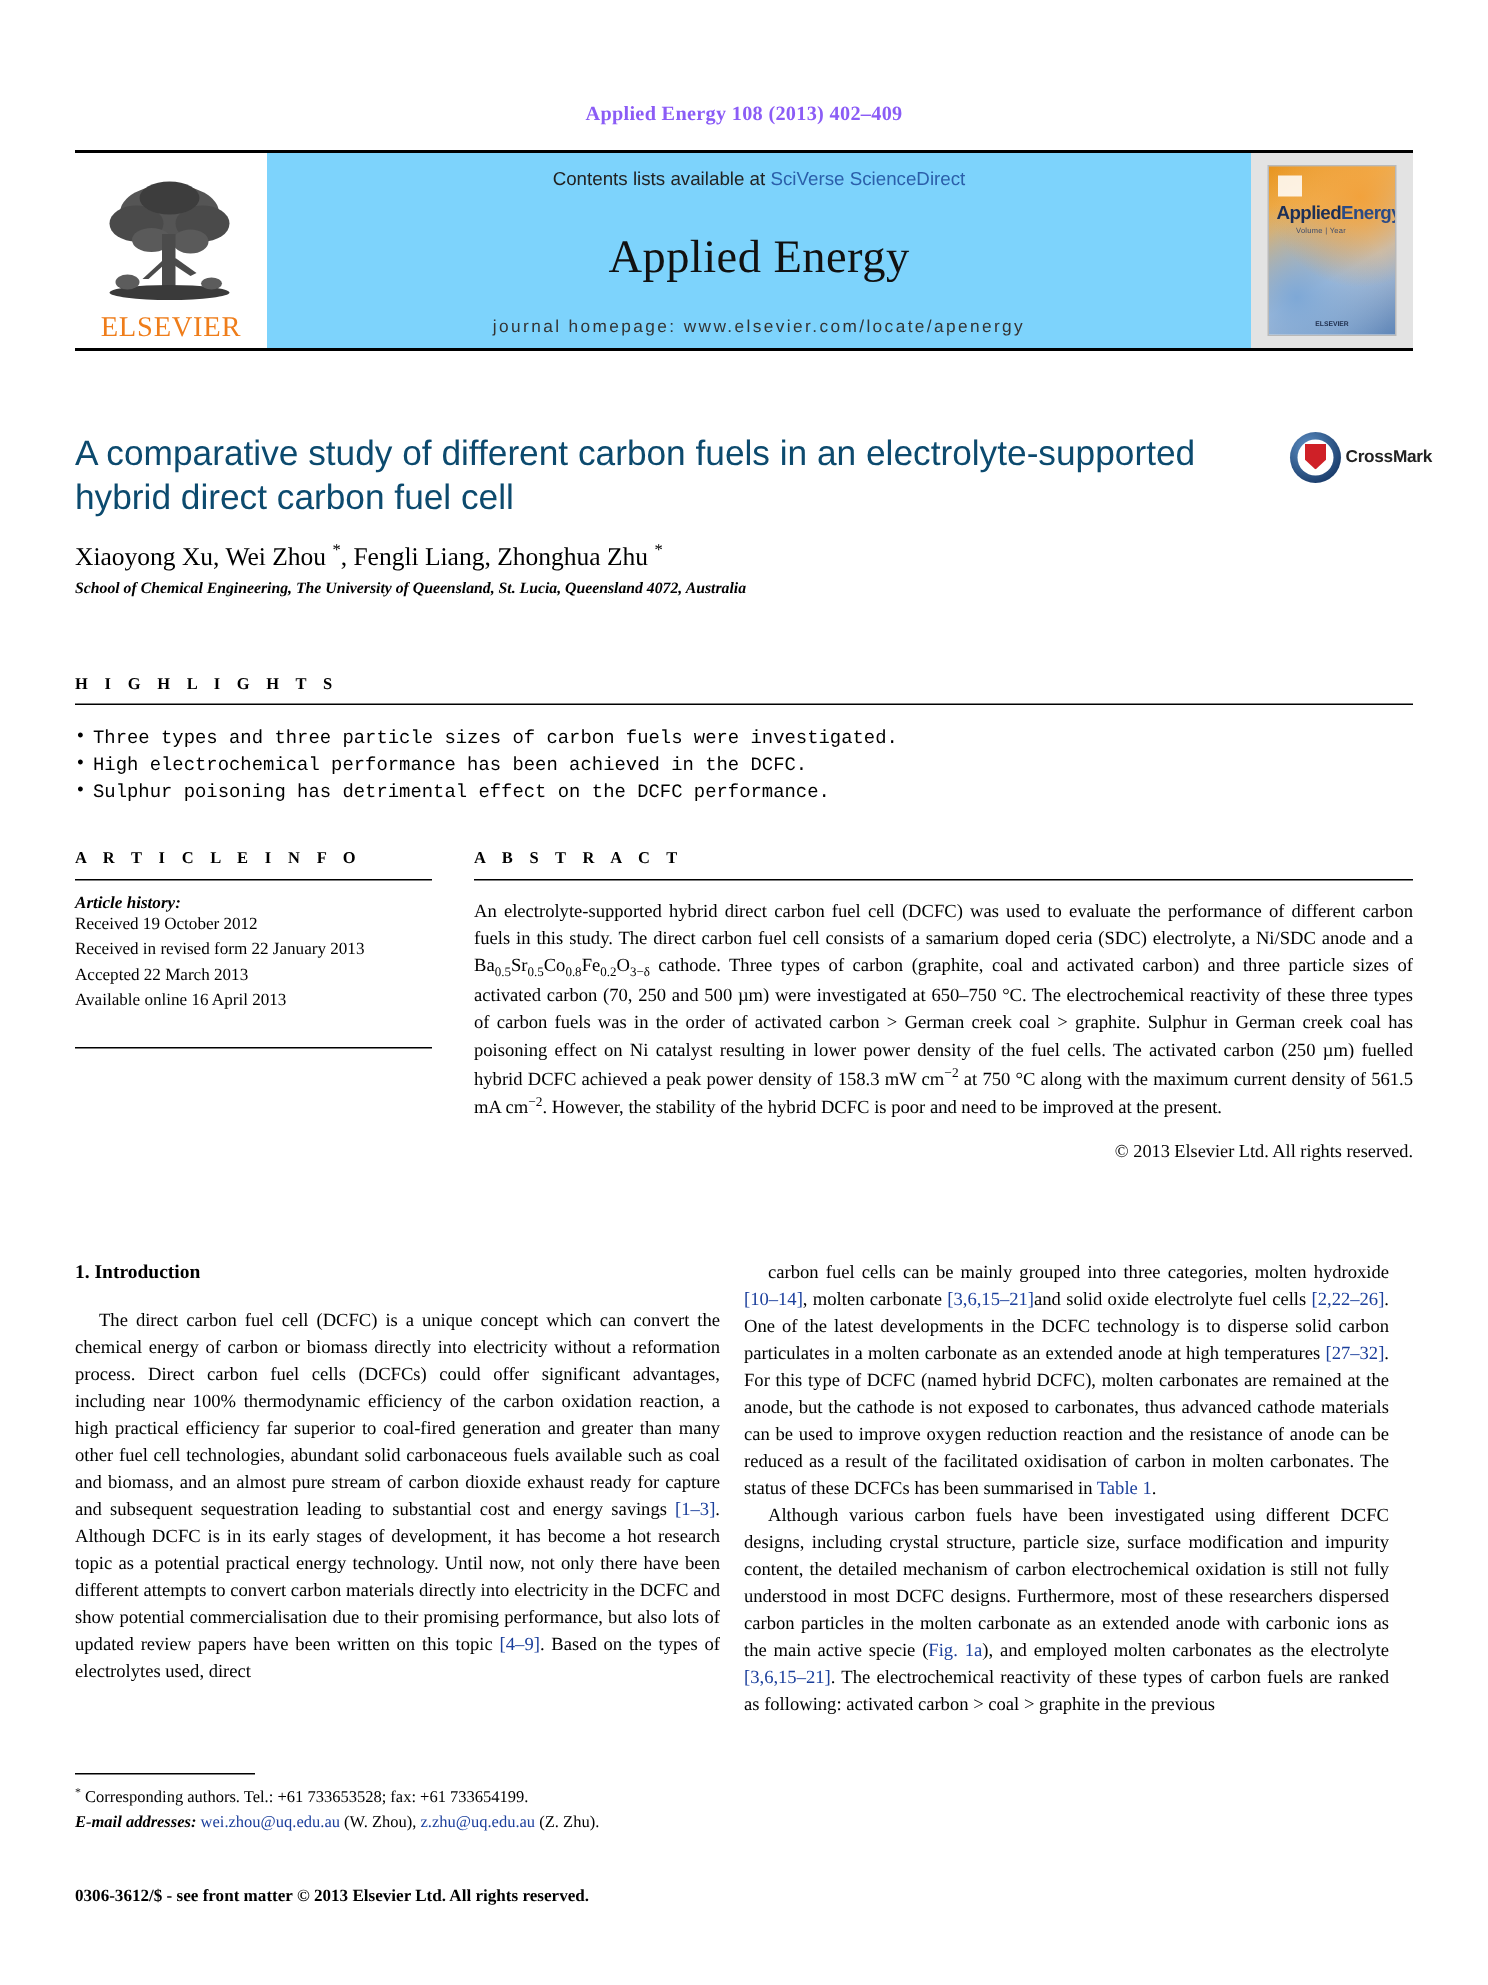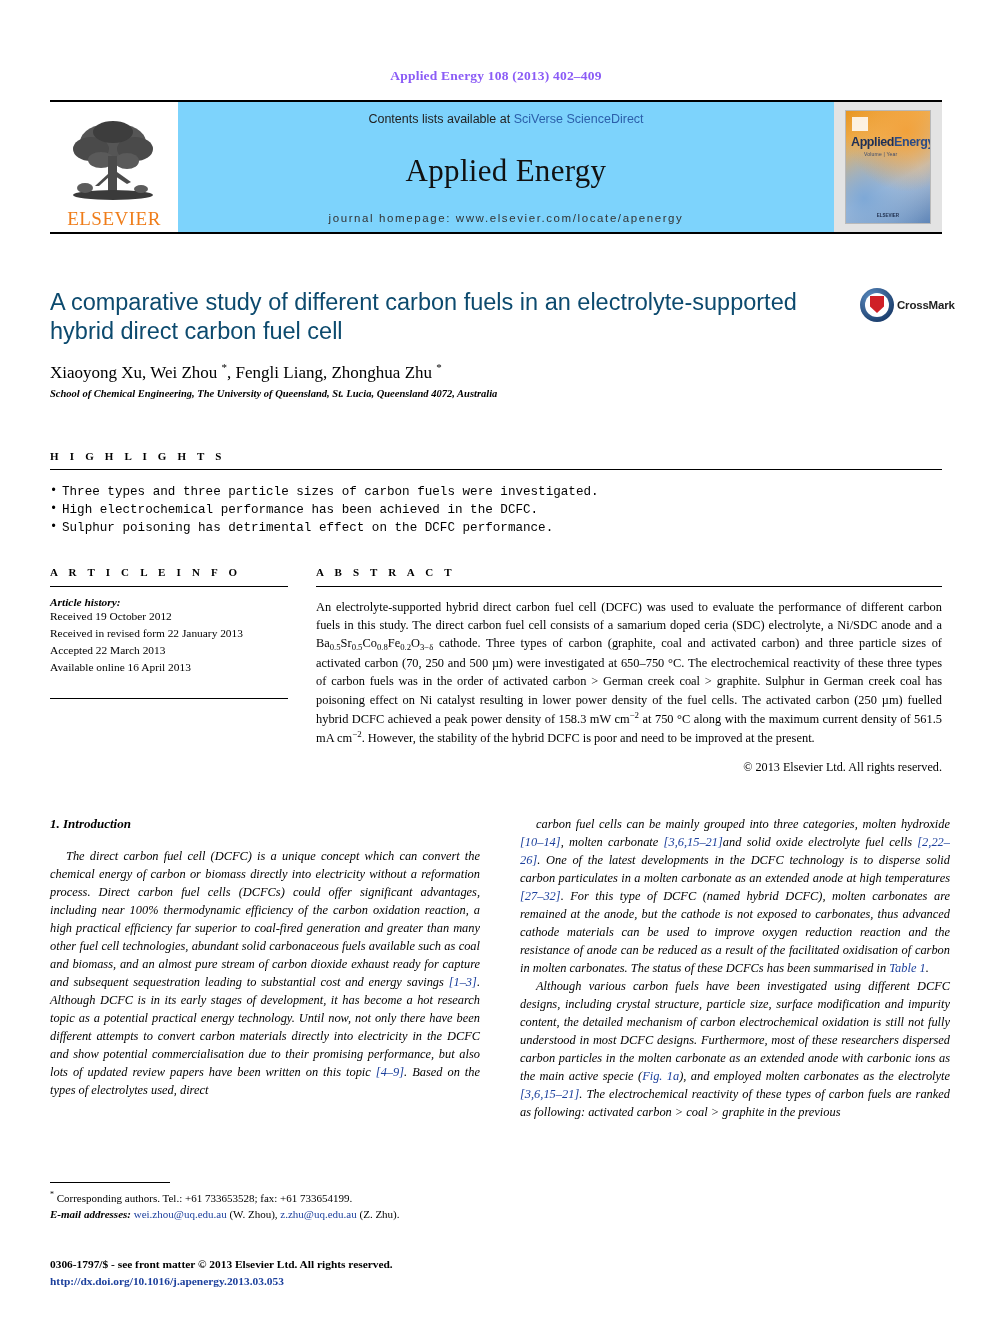--- a/index.html
+++ b/index.html
@@ -314,26 +314,25 @@
     font-size: 12.2px;
     text-align: right;
     margin-top: 13px;
   }
   sub { font-size: .7em; vertical-align: sub; }
   sup { font-size: .72em; vertical-align: super; }
 
   
   .body-cols {
     position: absolute;
-    top: 816px;
-    left: 50px;
-    width: 892px;
-    display: flex;
-    gap: 40px;
-    font-style: italic;
+    top: 840px;
+    left: 50px;
+    width: 892px;
+    display: flex;
+    gap: 16px;
   }
   .bcol { width: 430px; flex: 0 0 430px; }
   .body-sec-title {
     font-family: "Liberation Serif", serif;
     font-weight: bold;
     font-size: 13px;
     margin-bottom: 16px;
   }
   .body-p {
     font-family: "Liberation Serif", serif;
@@ -494,17 +493,16 @@
     </div>
   </div>
 
   <div class="footnote">
     <div class="fn-rule"></div>
     <div class="fn-line"><sup>*</sup> Corresponding authors. Tel.: +61 733653528; fax: +61 733654199.</div>
     <div class="fn-line"><em>E-mail addresses:</em> <span class="mail">wei.zhou@uq.edu.au</span> (W. Zhou), <span class="mail">z.zhu@uq.edu.au</span> (Z. Zhu).</div>
   </div>
 
   <div class="issn">
-    <div>0306-1797/$ - see front matter © 2013 Elsevier Ltd. All rights reserved.</div>
-    <div class="doi">http://dx.doi.org/10.1016/j.apenergy.2013.03.053</div>
+    <div>0306-3612/$ - see front matter © 2013 Elsevier Ltd. All rights reserved.</div>
   </div>
 
 </div>
 
 </body></html>

